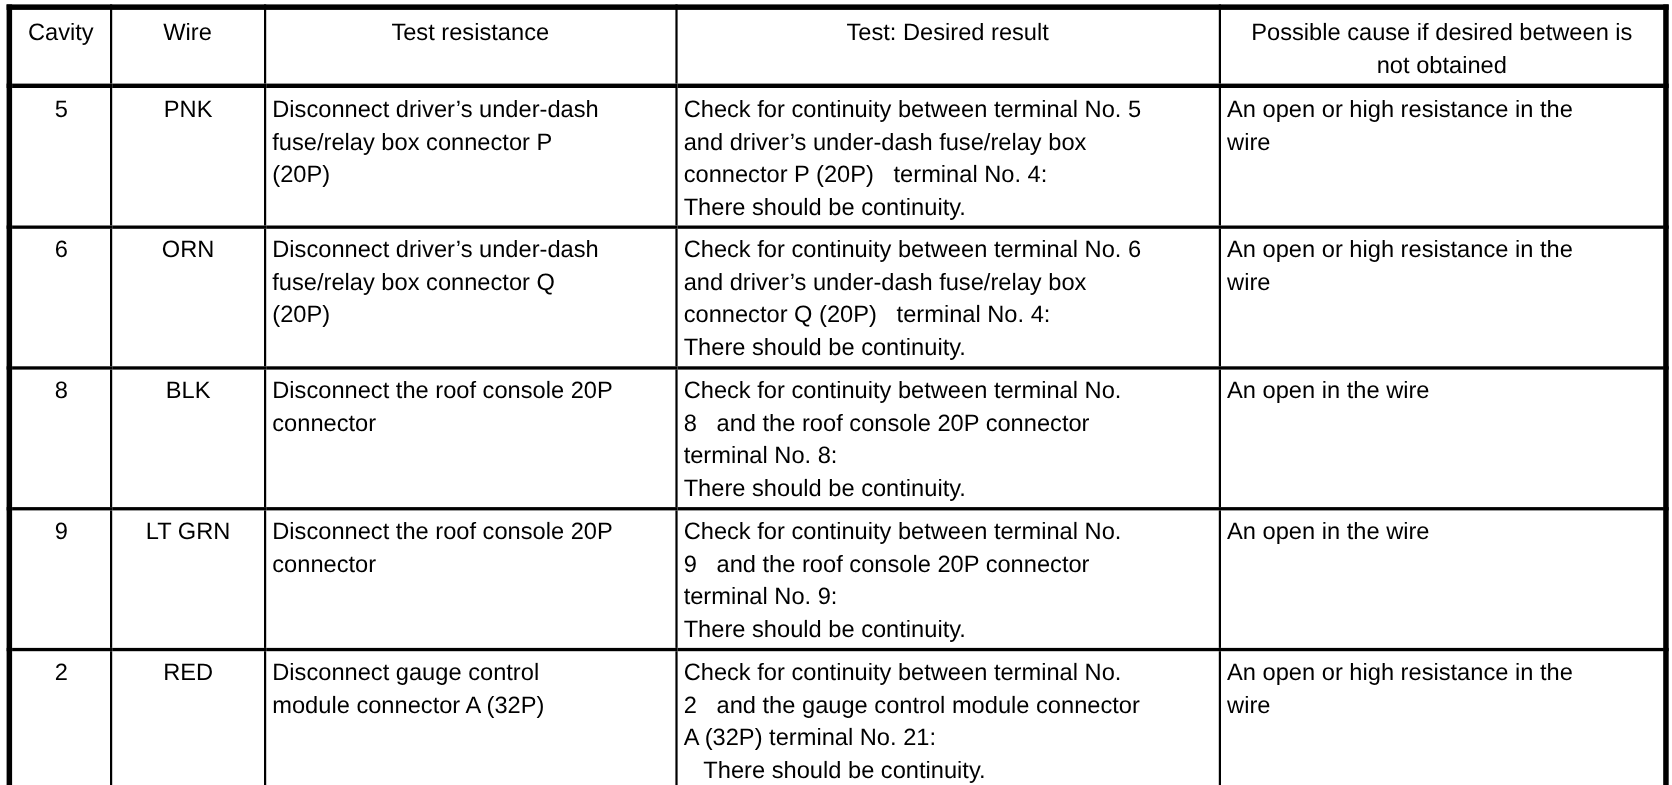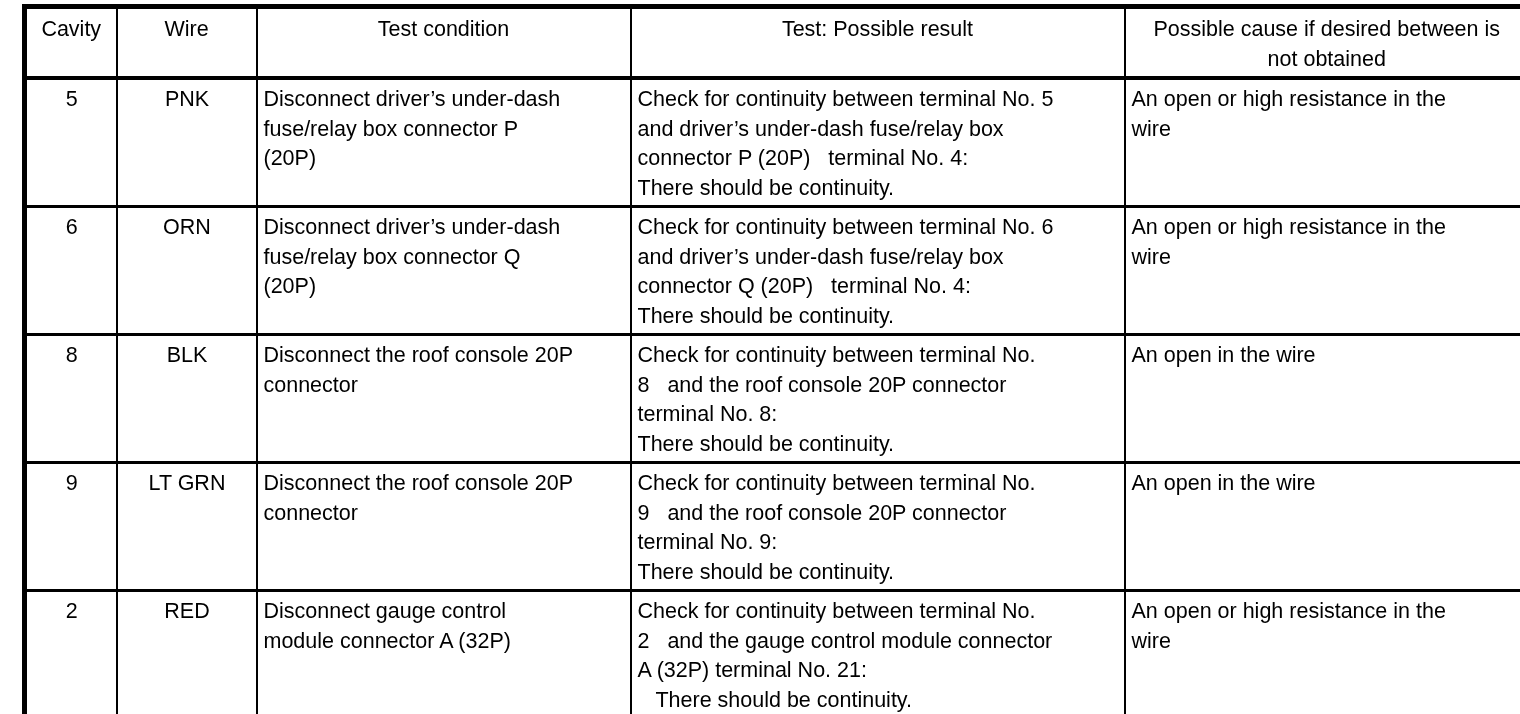--- a/index.html
+++ b/index.html
@@ -7,21 +7,21 @@
     padding: 0;
     background: #ffffff;
     width: 1520px;
     height: 714px;
     overflow: hidden;
   }
   .page {
     width: 1520px;
     height: 714px;
     box-sizing: border-box;
-    padding: 4px 22px;
+    padding: 4px 6px;
     font-family: "Liberation Sans", sans-serif;
     color: #000000;
   }
   table.trouble {
     border-collapse: collapse;
     table-layout: fixed;
     width: 1506px;
     height: 704px;
     border: 5px solid #000000;
   }
@@ -69,22 +69,22 @@
       <col class="c-cavity">
       <col class="c-wire">
       <col class="c-cond">
       <col class="c-result">
       <col class="c-cause">
     </colgroup>
     <thead>
       <tr>
         <th>Cavity</th>
         <th>Wire</th>
-        <th>Test condition</th>
-        <th>Test: Possible result</th>
+        <th>Test resistance</th>
+        <th>Test: Desired result</th>
         <th>Possible cause if desired between is
 not obtained</th>
       </tr>
     </thead>
     <tbody>
       <tr>
         <td class="center">5</td>
         <td class="center">PNK</td>
         <td>Disconnect driver’s under-dash
 fuse/relay box connector P

